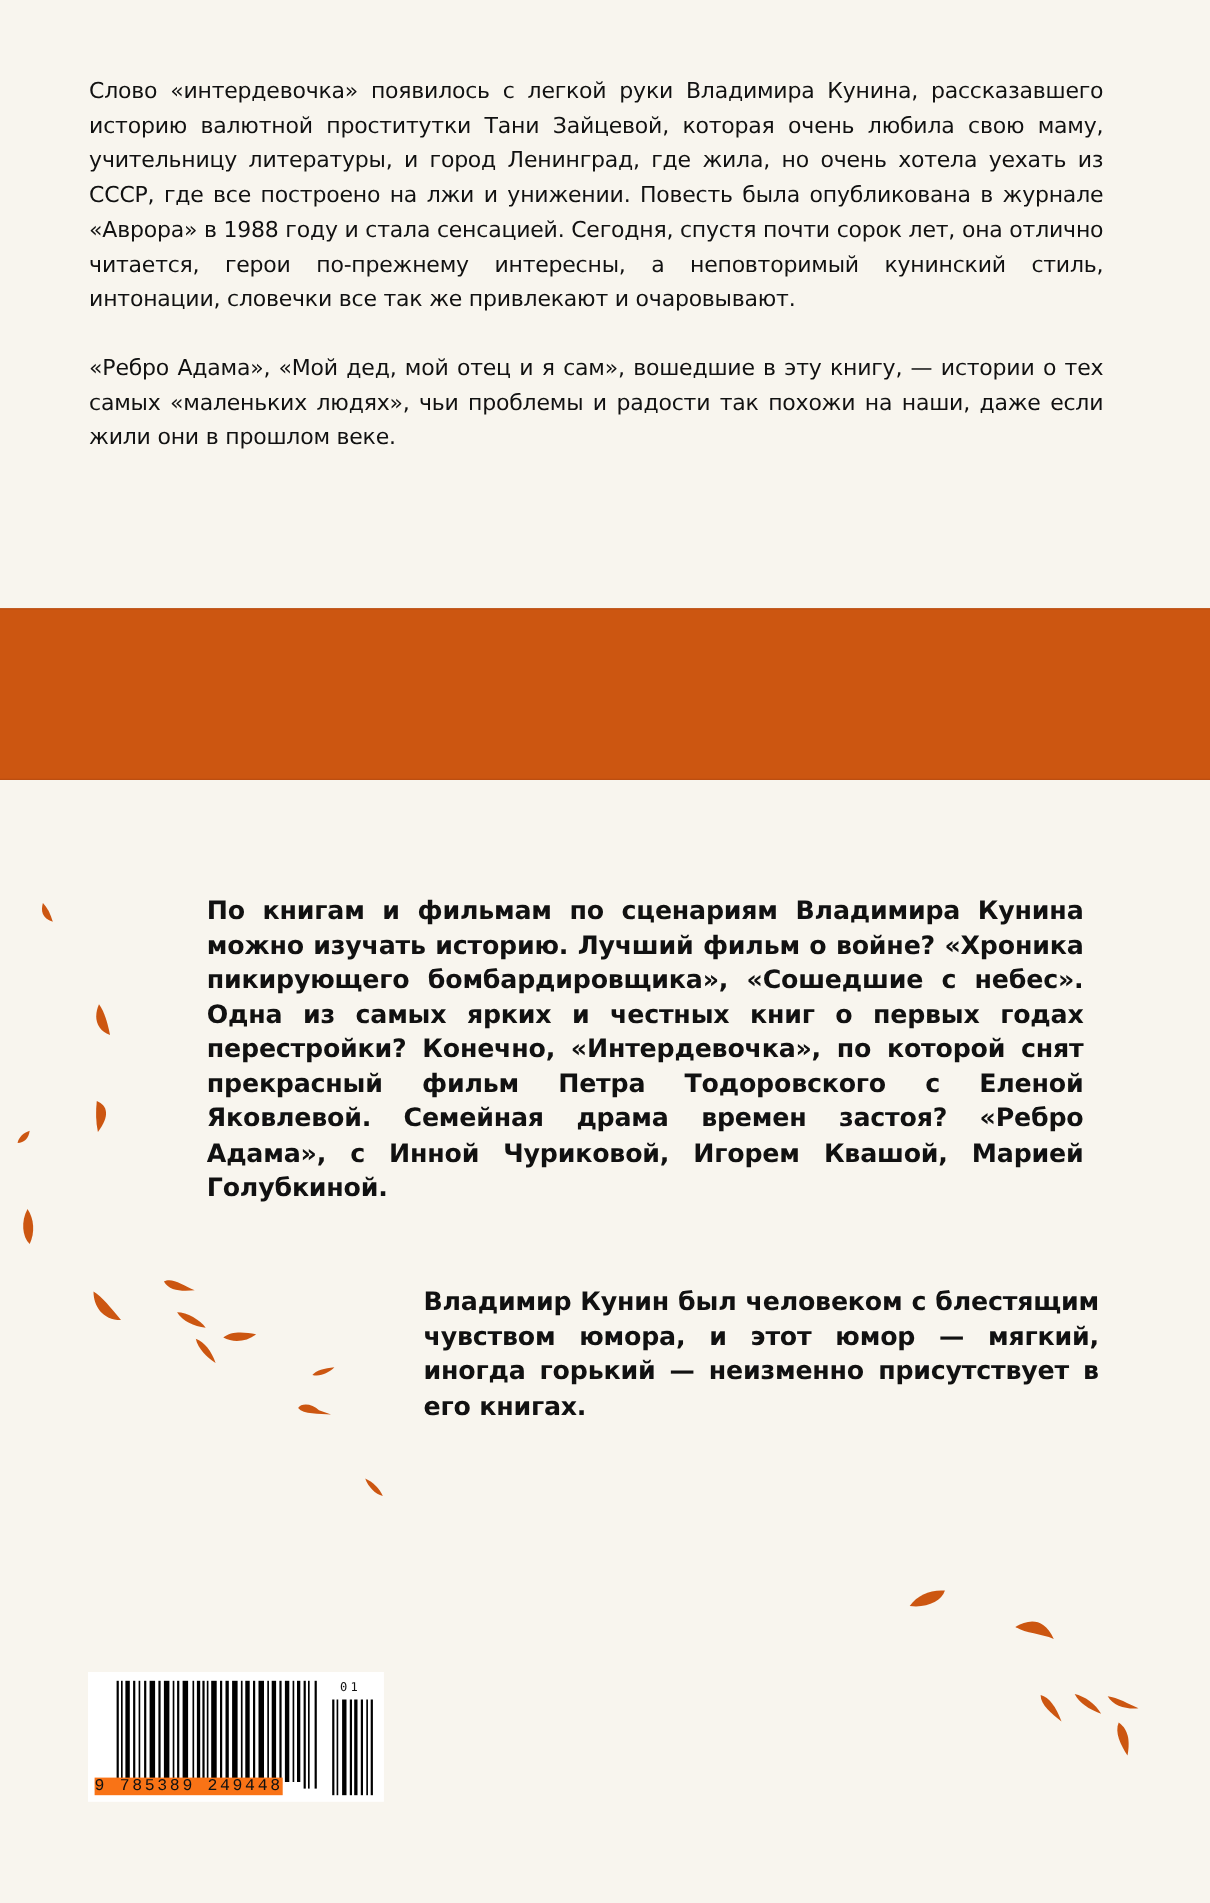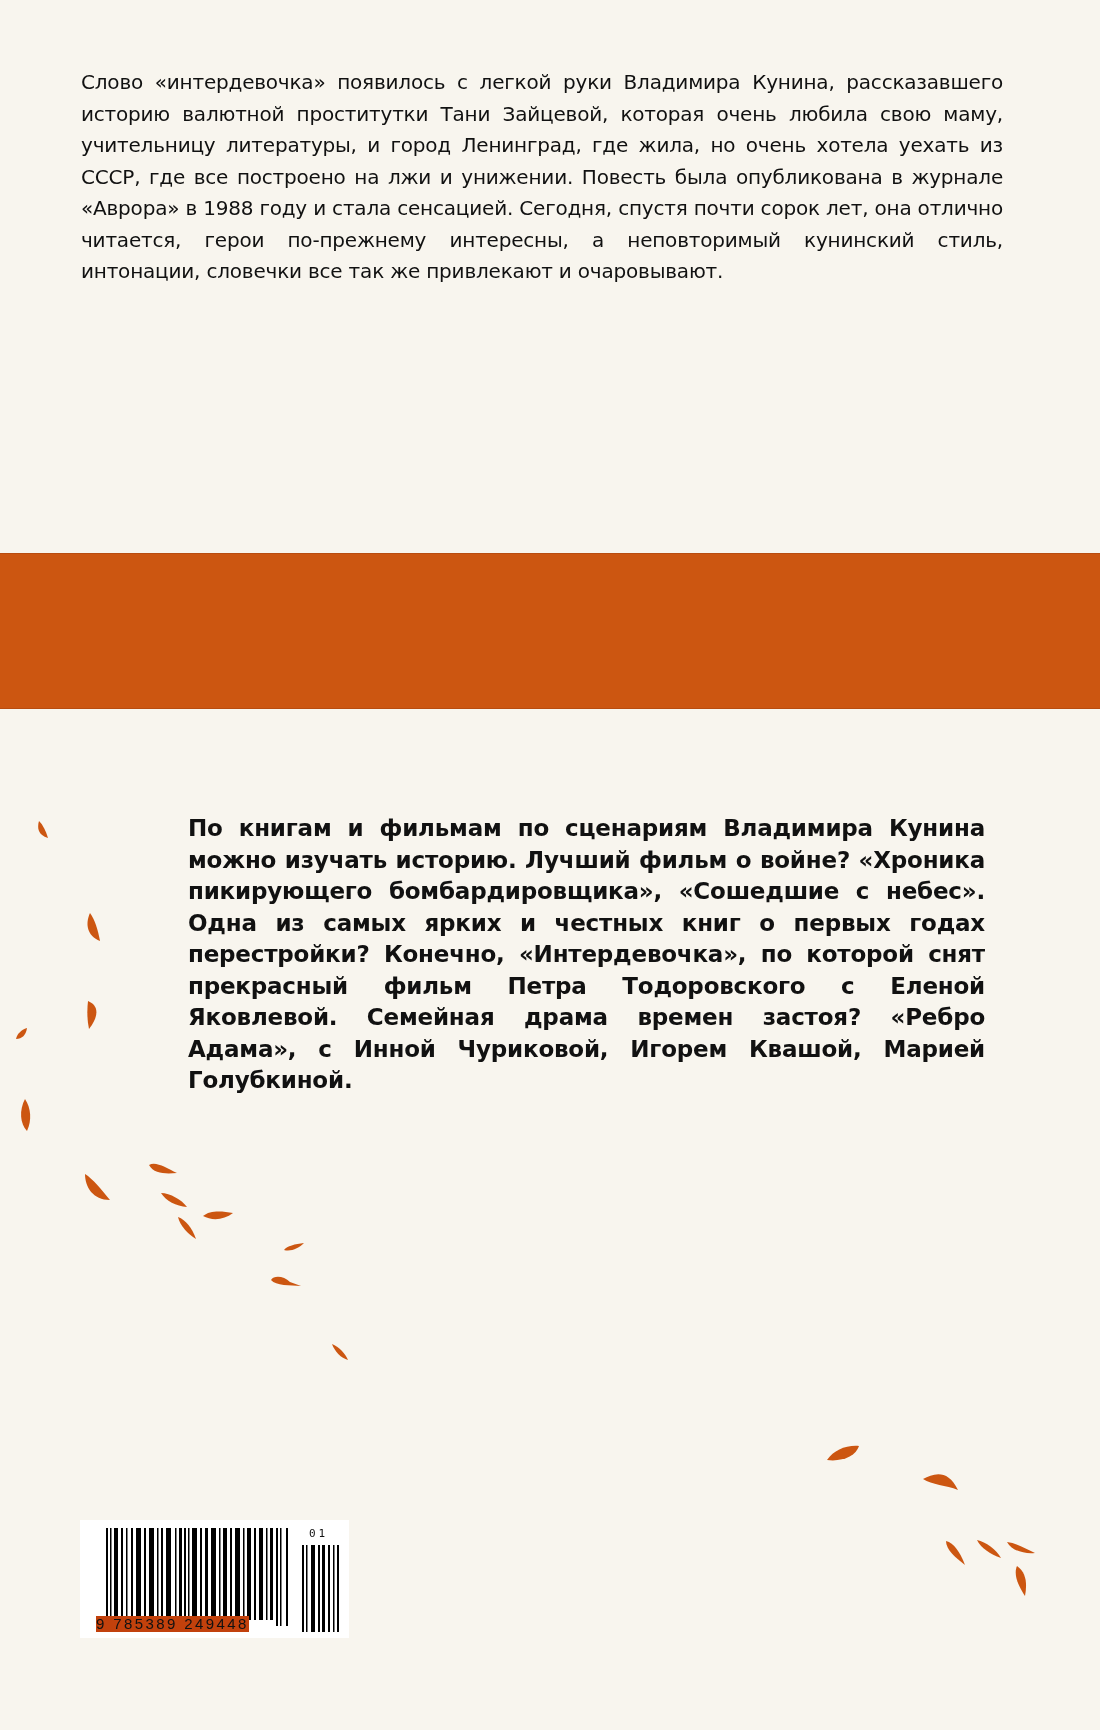--- a/index.html
+++ b/index.html
@@ -30,27 +30,29 @@
   }
   .barcode svg { position:absolute; left:0; top:0; }
   .leaf { position:absolute; }
 </style>
 </head>
 <body>
 
 <div class="para top-block">
   <p style="margin:0">Слово «интердевочка» появилось с легкой руки Владимира Кунина, рассказавшего историю валютной проститутки Тани Зайцевой, которая очень любила свою маму, учительницу литературы, и город Ленинград, где жила, но очень хотела уехать из СССР, где все построено на лжи и унижении. Повесть была опубликована в журнале «Аврора» в 1988 году и стала сенсацией. Сегодня, спустя почти сорок лет, она отлично читается, герои по-прежнему интересны, а неповторимый кунинский стиль, интонации, словечки все так же привлекают и очаровывают.</p>
   <div class="gap"></div>
+  <p style="margin:0">«Ребро Адама», «Мой дед, мой отец и я сам», вошедшие в эту книгу, — истории о тех самых «маленьких людях», чьи проблемы и радости так похожи на наши, даже если жили они в прошлом веке.</p>
 </div>
 
 <div class="band"></div>
 
 <p class="para bold-block">По книгам и фильмам по сценариям Владимира Кунина можно изучать историю. Лучший фильм о войне? «Хроника пикирующего бомбардировщика», «Сошедшие с небес». Одна из самых ярких и честных книг о первых годах перестройки? Конечно, «Интердевочка», по которой снят прекрасный фильм Петра Тодоровского с Еленой Яковлевой. Семейная драма времен застоя? «Ребро Адама», с Инной Чуриковой, Игорем Квашой, Марией Голубкиной.</p>
 
 <div class="para bold-block2">
+  <p style="margin:0">Владимир Кунин был человеком с блестящим чувством юмора, и этот юмор — мягкий, иногда горький — неизменно присутствует в его книгах.</p>
 </div>
 
 <div>
   <svg class="leaf" style="left:36px;top:820px" width="14" height="20" viewBox="0 0 14 20">
       <path d="M3 1 C1 8 2 15 12 18 C10 11 7 5 3 1Z" fill="#cc5611"></path>
     </svg>
   <svg class="leaf" style="left:84px;top:912px" width="18" height="30" viewBox="0 0 18 30">
       <path d="M6 1 C1 12 3 24 16 29 C14 18 11 8 6 1Z" fill="#cc5611"></path>
     </svg>
   <svg class="leaf" style="left:86px;top:1000px" width="14" height="30" viewBox="0 0 14 30">
@@ -145,15 +147,15 @@
       <rect x="222" y="25" width="2" height="87"></rect>
         <rect x="226" y="25" width="1.5" height="87"></rect>
       <rect x="231" y="25" width="4" height="87"></rect>
         <rect x="238" y="25" width="2" height="87"></rect>
       <rect x="242" y="25" width="3" height="87"></rect>
         <rect x="248" y="25" width="2" height="87"></rect>
       <rect x="253" y="25" width="1.5" height="87"></rect>
         <rect x="257" y="25" width="2" height="87"></rect>
     </g>
   </svg>
-  <span style="position:absolute;left:16px;top:96px;font-family:Liberation Sans, sans-serif;font-size:15px;letter-spacing:2.4px;background:#c2410c;line-height:16px;">9 785389 249448</span>
+  <span style="position:absolute;left:6px;top:96px;font-family:Liberation Mono, monospace;font-size:15px;letter-spacing:2.4px;background:#f97316;line-height:16px;">9 785389 249448</span>
   <span style="position:absolute;left:229px;top:6px;font-family:'DejaVu Sans Mono',monospace;font-size:11px;letter-spacing:3px;line-height:16px;">01</span>
 </div>
 
 </body></html>

